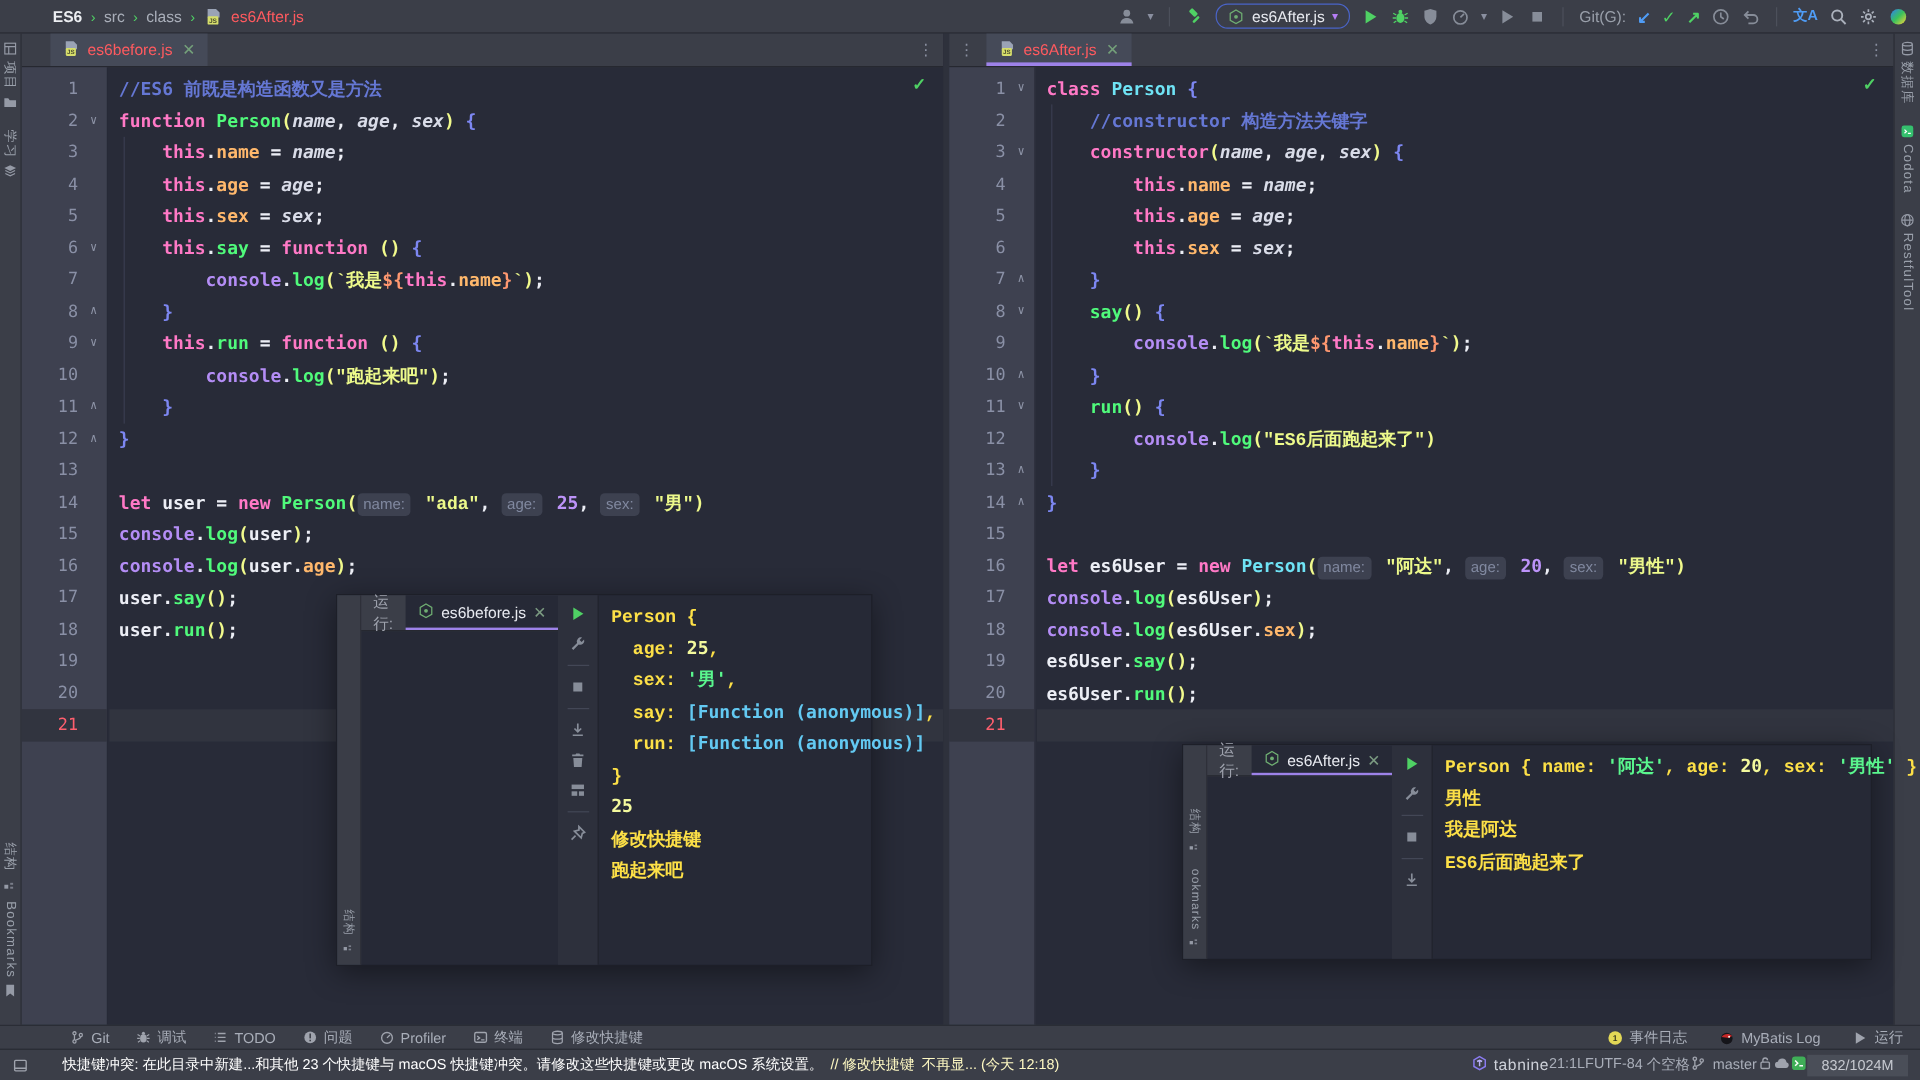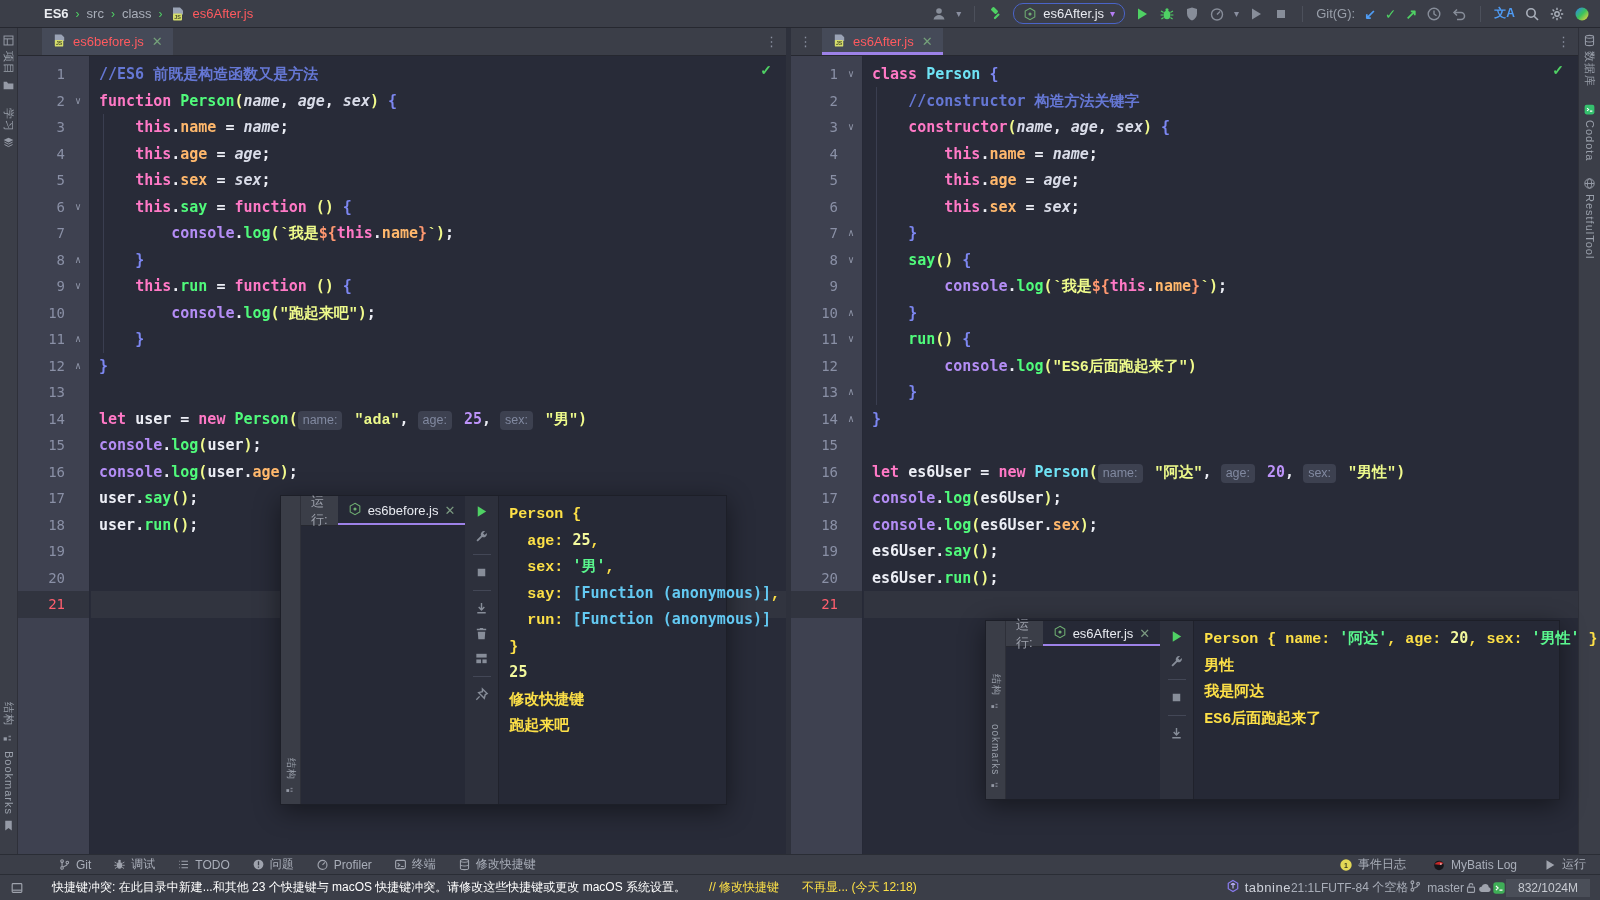--- a/index.html
+++ b/index.html
@@ -117,22 +117,22 @@
   #bb-right { margin-left:auto; display:flex; align-items:center; }
   #bb-right .bbitem { margin-right:0; margin-left:26px; }
   #bb-right svg { width:14px; height:14px; }
 
   #statusbar { position:absolute; left:0; top:874px; width:1600px; height:26px;
     background:#3b3e48; border-top:1px solid #2a2d35; display:flex; align-items:center;
     font-size:12px; color:#a9aeb9; padding:0 10px; }
   #statusbar .winicon { margin-right:28px; display:inline-flex; }
   #statusbar .winicon svg { width:14px; height:14px; color:#9fa3ad; }
   .sb-msg { color:#ffffff; }
-  .sb-link { color:#fde047; margin-left:23px; }
-  #sb-right { margin-left:auto; display:flex; align-items:center; }
+  .sb-link { color:#fef9c3; margin-left:6px; }
+  #sb-right { margin-left:auto; display:flex; align-items:flex-start; }
   #sb-right svg { width:14px; height:14px; color:#9fa3ad; }
   .sb-seg { display:inline-flex; align-items:center; gap:5px; }
   .memchip { background:#4a4e58; color:#c7cad1; padding:2px 12px; }
   .tabnine-txt { color:#cfd2da; font-size:13px; letter-spacing:.5px; }
 </style>
 </head>
 <body>
 
 <div id="titlebar">
   <div id="crumbs">

